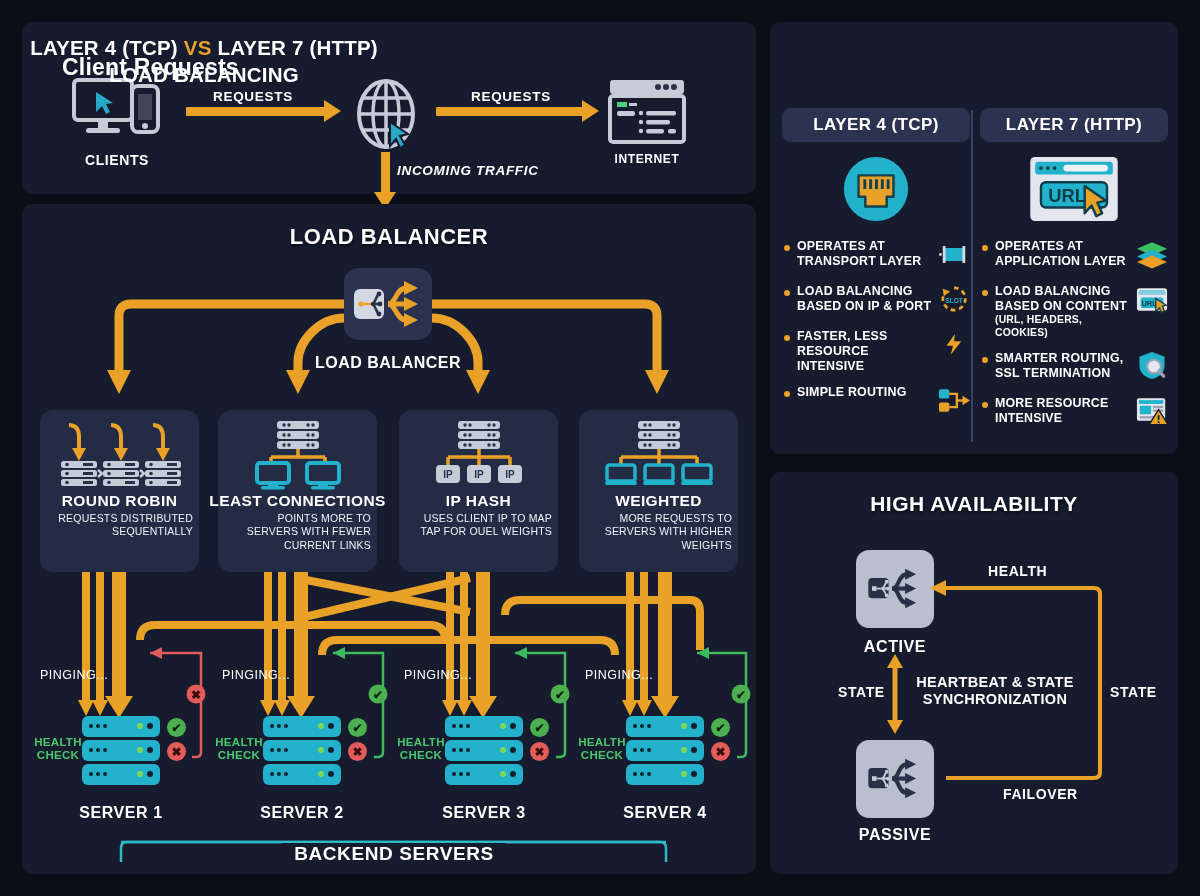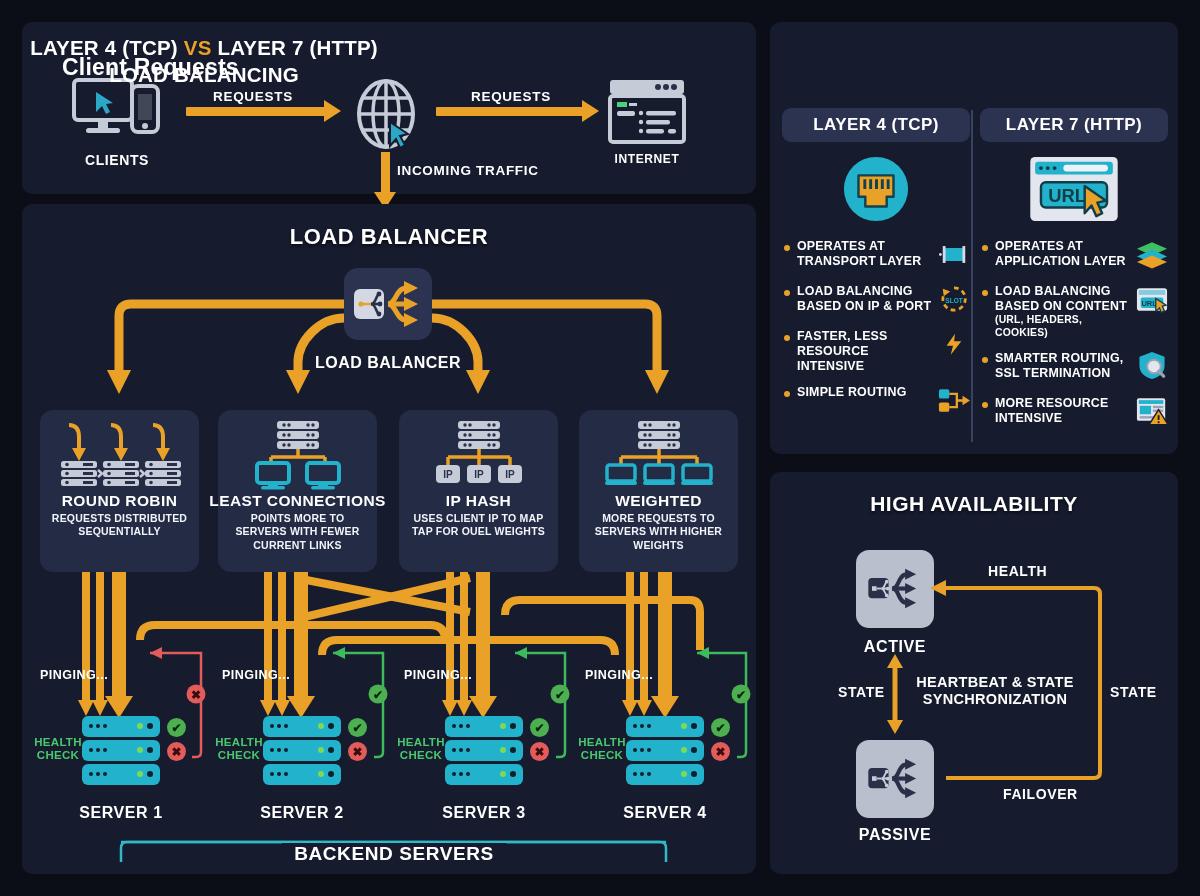--- a/index.html
+++ b/index.html
@@ -89,22 +89,22 @@
   #algo-0 { left:40px; }
   #algo-1 { left:218px; }
   #algo-2 { left:399px; }
   #algo-3 { left:579px; }
   .algo-icon { height:72px; margin-top:8px; display:flex; align-items:center; justify-content:center; }
   .algo-name {
     font-size:15.5px; font-weight:bold; letter-spacing:.4px; margin-top:2px;
     text-align:center; white-space:nowrap;
   }
   .algo-desc {
-    font-size:10.5px; font-weight:bold; letter-spacing:.2px; line-height:1.28;
-    text-align:center; padding:2px 6px 0; color:#f2f4fa;
+    font-size:10.5px; font-weight:normal; letter-spacing:.2px; line-height:1.28;
+    text-align:right; padding:2px 6px 0; color:#f2f4fa;
   }
 
   
   .server-group { position:absolute; top:716px; width:170px; }
   #srv-0 { left:36px; }
   #srv-1 { left:217px; }
   #srv-2 { left:399px; }
   #srv-3 { left:580px; }
   .server-stack { position:absolute; left:46px; top:0; width:78px; }
   .srv-bar {
@@ -126,21 +126,21 @@
   }
   .badge {
     position:absolute; width:19px; height:19px; border-radius:50%;
     display:flex; align-items:center; justify-content:center;
     font-size:12px; font-weight:bold; color:#0d2a12;
   }
   .badge.ok  { background:#4caf50; left:131px; top:2px; color:#07250d; }
   .badge.bad { background:#e35b5b; left:131px; top:26px; color:#3a0c0c; }
 
   .ping-lbl {
-    position:absolute; font-size:12.5px; font-weight:bold; letter-spacing:.5px;
+    position:absolute; font-size:12.5px; font-weight:normal; letter-spacing:.5px;
   }
   #backend-label {
     position:absolute; left:289px; top:843px; transform:translateX(-50%);
     background:#161b2e; padding:0 12px; font-size:19px; font-weight:bold;
     letter-spacing:.6px; z-index:3;
   }
 
   
   #cmp-title {
     position:absolute; left:12px; top:34px; width:384px; text-align:center;
@@ -256,21 +256,21 @@
   </div>
   <div class="cap lbl-internet">INTERNET</div>
 
   <div class="arrow-h" style="left:186px; top:107px; width:140px;"></div>
   <div class="arrow-lbl" style="left:213px; top:89px;">REQUESTS</div>
 
   <div class="arrow-h" style="left:436px; top:107px; width:148px;"></div>
   <div class="arrow-lbl" style="left:471px; top:89px;">REQUESTS</div>
 
   <div class="arrow-v" style="left:381px; top:152px; height:42px;"></div>
-  <div class="arrow-lbl" style="left:397px; top:163px;">INCOMING TRAFFIC</div>
+  <div class="arrow-lbl" style="left:397px; top:163px;font-style:italic;">INCOMING TRAFFIC</div>
 
   <div class="panel" id="panel-core"></div>
 
   <div class="panel-title abs" id="lb-title" style="left:22px; width:734px;">LOAD BALANCER</div>
 
   <div class="lb-tile" id="lb-tile-main">
     <svg viewBox="0 0 72 58" width="72" height="58">
       <rect x="2" y="14" width="30" height="30" rx="6" fill="#d4d8e2"></rect>
       <circle cx="9" cy="29" r="2.6" fill="#e9a227"></circle>
       <path d="M11 29 H19" stroke="#e9a227" stroke-width="2.4"></path>

